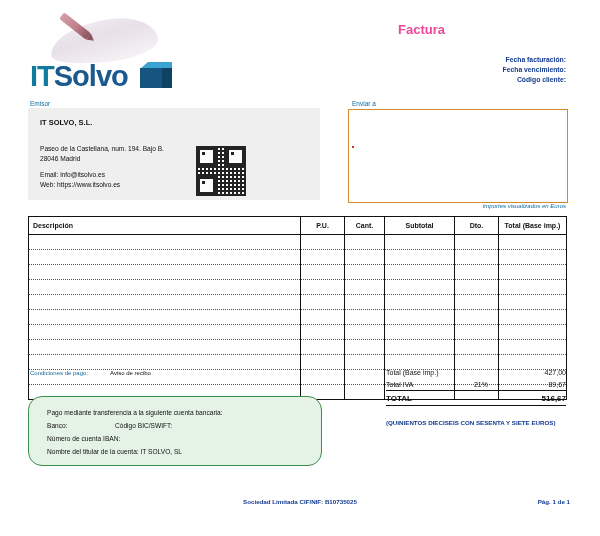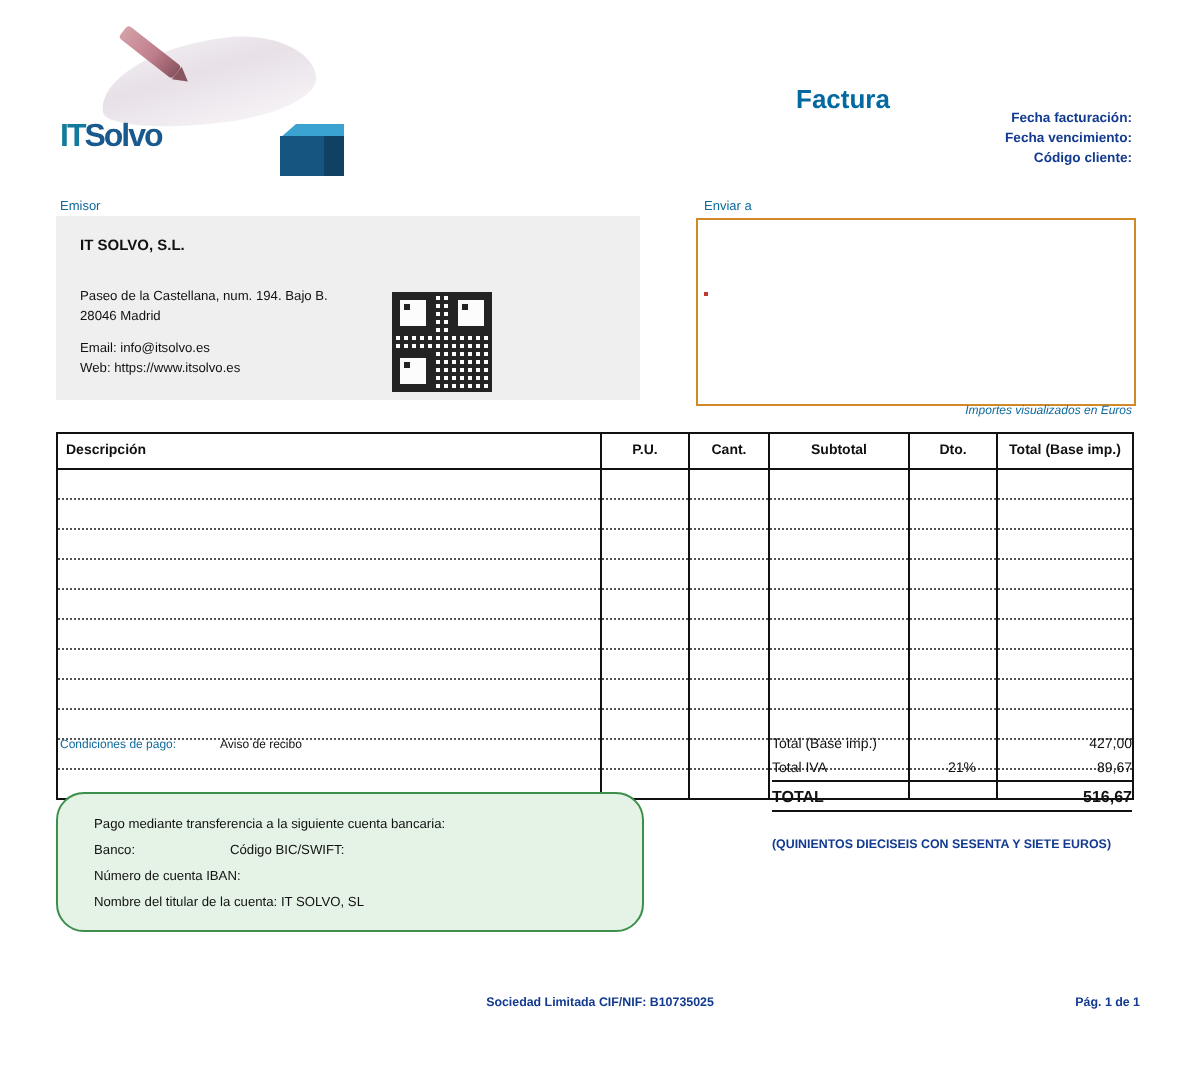--- a/index.html
+++ b/index.html
@@ -60,21 +60,21 @@
     height: 0;
     border-left: 7px solid #8a5560;
     border-top: 4px solid transparent;
     border-bottom: 4px solid transparent;
   }
   .logo-text {
     position: absolute;
     left: 2px;
     top: 42px;
     font-family: "Liberation Sans", sans-serif;
-    font-size: 16px;
+    font-size: 29px;
     font-weight: bold;
     letter-spacing: -1px;
   }
   .logo-text .it { color: #127a9c; }
   .logo-text .solvo { color: #19598e; }
   .logo-cube {
     position: absolute;
     left: 112px;
     top: 44px;
     width: 32px;
@@ -101,22 +101,21 @@
     background: #0e4163;
   }
 
   
   .title {
     position: absolute;
     left: 398px;
     top: 22px;
     font-size: 13px;
     font-weight: bold;
-    color: #0369a1;
-    margin-top: 20px;
+    color: #ec4899;
   }
   .meta {
     position: absolute;
     left: 330px;
     top: 55px;
     width: 236px;
     color: #123a8f;
     font-size: 6.8px;
     font-weight: bold;
     text-align: right;

